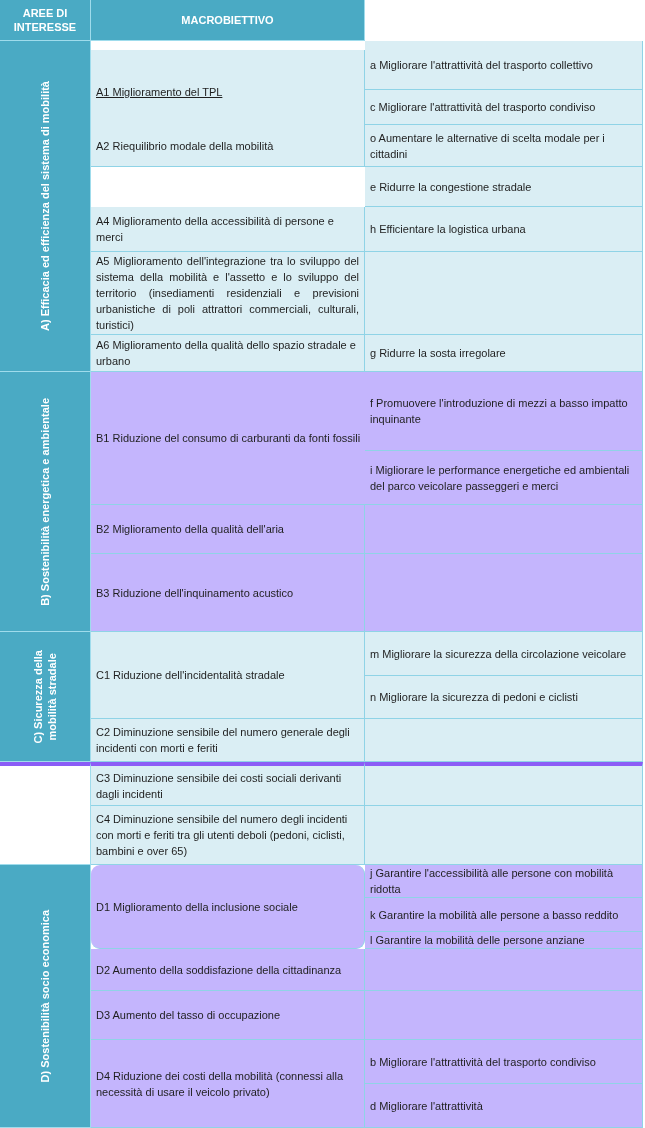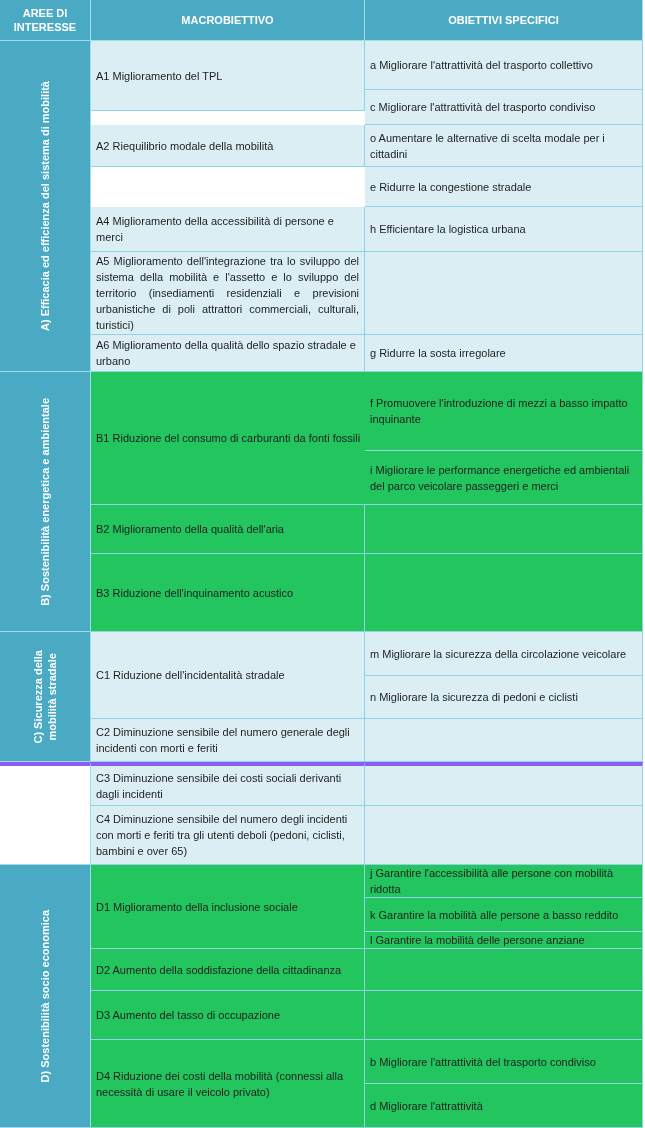--- a/index.html
+++ b/index.html
@@ -10,38 +10,37 @@
       font-size: 11px; line-height: 16px; color: #1f1f1f; padding: 0 5px;
       border-right: 1px solid #8fd3e6; border-bottom: 1px solid #8fd3e6; }
     .hdr { background: #4aaac4; color: #ffffff; font-weight: bold; justify-content: center;
       text-align: center; font-size: 11px; line-height: 14px; border-color: #9fdcec; }
     .area { background: #4aaac4; color: #ffffff; font-weight: bold; justify-content: center;
       border-color: #9fdcec; padding: 0; }
     .area-blank { background: #ffffff; border-color: #9fdcec; }
     .area span.vt { writing-mode: vertical-rl; transform: rotate(180deg); text-align: center;
       font-size: 11px; line-height: 14px; white-space: pre-line; }
     .light { background: #daeef4; }
-    .white { background: #22c55e; }
+    .white { background: #c4b5fd; }
     .just { text-align: justify; text-align-last: left; }
     .thick-top { border-top: 4px solid #8b5cf6; }
   </style>
 </head>
 <body>
 
 <div class="tbl">
 
   <div class="cell hdr" style="left:0;top:0;width:91px;height:41px;">AREE DI INTERESSE</div>
   <div class="cell hdr" style="left:91px;top:0;width:274px;height:41px;">MACROBIETTIVO</div>
-  <div class="cell hdr" style="left:365px;top:0;width:278px;height:41px;">OBIETTIVI SPECIFICI</div>
 
   <div class="cell area" style="left:0;top:41px;width:91px;height:331px;">
       <span class="vt">A) Efficacia ed efficienza del sistema di mobilità</span>
     </div>
 
-  <div class="cell light" style="left:91px;top:41px;width:274px;height:70px;">A1 Miglioramento del TPL</div>
+  <div class="cell light" style="left:91px;top:50px;width:274px;height:84px;text-decoration:underline;">A1 Miglioramento del TPL</div>
   <div class="cell light" style="left:365px;top:41px;width:278px;height:49px;">a Migliorare l'attrattività del trasporto collettivo</div>
   <div class="cell light" style="left:365px;top:90px;width:278px;height:35px;">c Migliorare l'attrattività del trasporto condiviso</div>
 
   <div class="cell light" style="left:91px;top:125px;width:274px;height:42px;">A2 Riequilibrio modale della mobilità</div>
   <div class="cell light" style="left:365px;top:125px;width:278px;height:42px;">o Aumentare le alternative di scelta modale per i cittadini</div>
 
   <div class="cell light" style="left:365px;top:167px;width:278px;height:40px;">e Ridurre la congestione stradale</div>
 
   <div class="cell light" style="left:91px;top:207px;width:274px;height:45px;">A4 Miglioramento della accessibilità di persone e merci</div>
   <div class="cell light" style="left:365px;top:207px;width:278px;height:45px;">h Efficientare la logistica urbana</div>
@@ -83,21 +82,21 @@
   <div class="cell light thick-top" style="left:91px;top:762px;width:274px;height:44px;">C3 Diminuzione sensibile dei costi sociali derivanti dagli incidenti</div>
   <div class="cell light thick-top" style="left:365px;top:762px;width:278px;height:44px;"></div>
 
   <div class="cell light" style="left:91px;top:806px;width:274px;height:59px;">C4 Diminuzione sensibile del numero degli incidenti con morti e feriti tra gli utenti deboli (pedoni, ciclisti, bambini e over 65)</div>
   <div class="cell light" style="left:365px;top:806px;width:278px;height:59px;"></div>
 
   <div class="cell area" style="left:0;top:865px;width:91px;height:263px;">
       <span class="vt">D) Sostenibilità socio economica</span>
     </div>
 
-  <div class="cell white" style="left:91px;top:865px;width:274px;height:84px;">D1 Miglioramento della inclusione sociale</div>
+  <div class="cell white" style="left:91px;top:865px;width:274px;height:84px;border-radius:9px;">D1 Miglioramento della inclusione sociale</div>
   <div class="cell white" style="left:365px;top:865px;width:278px;height:33px;">j Garantire l'accessibilità alle persone con mobilità ridotta</div>
   <div class="cell white" style="left:365px;top:932px;width:278px;height:17px;">l Garantire la mobilità delle persone anziane</div>
   <div class="cell white" style="left:365px;top:898px;width:278px;height:34px;">k Garantire la mobilità alle persone a basso reddito</div>
 
   <div class="cell white" style="left:91px;top:949px;width:274px;height:42px;">D2 Aumento della soddisfazione della cittadinanza</div>
   <div class="cell white" style="left:365px;top:949px;width:278px;height:42px;"></div>
 
   <div class="cell white" style="left:91px;top:991px;width:274px;height:49px;">D3 Aumento del tasso di occupazione</div>
   <div class="cell white" style="left:365px;top:991px;width:278px;height:49px;"></div>
 

